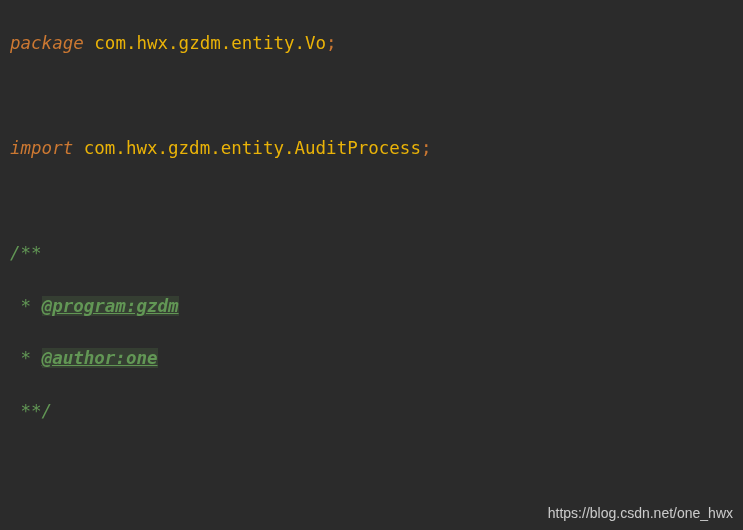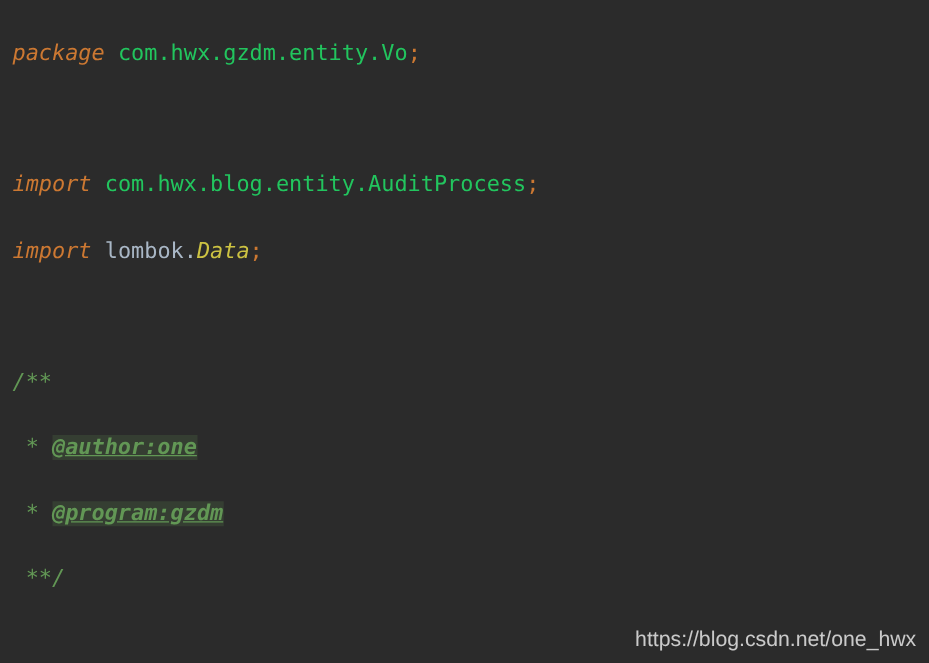--- a/index.html
+++ b/index.html
@@ -12,49 +12,48 @@
     width: 743px;
     height: 530px;
     overflow: hidden;
     position: relative;
   }
   .code-container {
     padding: 4px 0 0 10px;
     white-space: pre;
   }
   .kw { color: #cc7832; font-style: italic; }       
-  .pkg { color: #22c55e; }
+  .pkg { color: #eab308; }
   .semi { color: #cc7832; }
   .lombok { color: #a9b7c6; }
   .data { color: #ccc242; font-style: italic; }
   .comment { color: #629755; font-style: italic; }
   .tag { color: #629755; font-style: italic; text-decoration: underline; font-weight: bold; background: rgba(98,151,85,0.18); }
   .plain { color: #a9b7c6; }
   .watermark {
     position: absolute;
     bottom: 6px;
     right: 10px;
     color: #ffffff;
     opacity: 0.75;
-    font-size: 17px;
+    font-size: 14px;
     font-family: Arial, sans-serif;
   }
 </style>
 </head>
 <body>
 
 <div class="code-container">
 <div><span class="kw">package</span><span class="plain"> </span><span class="pkg">com.hwx.gzdm.entity.Vo</span><span class="semi">;</span></div>
 <div><span class="plain"></span>&nbsp;</div>
-<div><span class="kw">import</span><span class="plain"> </span><span class="pkg">com.hwx.blog.entity.AuditProcess</span><span class="semi">;</span></div>
-<div><span class="kw">import</span><span class="plain"> </span><span class="lombok">lombok.</span><span class="data">Data</span><span class="semi">;</span></div>
+<div><span class="kw">import</span><span class="plain"> </span><span class="pkg">com.hwx.gzdm.entity.AuditProcess</span><span class="semi">;</span></div>
 <div><span class="plain"></span>&nbsp;</div>
 <div><span class="comment">/**</span></div>
+<div><span class="comment"> * </span><span class="tag">@program:gzdm</span></div>
 <div><span class="comment"> * </span><span class="tag">@author:one</span></div>
-<div><span class="comment"> * </span><span class="tag">@program:gzdm</span></div>
 <div><span class="comment"> **/</span></div>
 
 
 
 
 
 
 
 
 </div>

